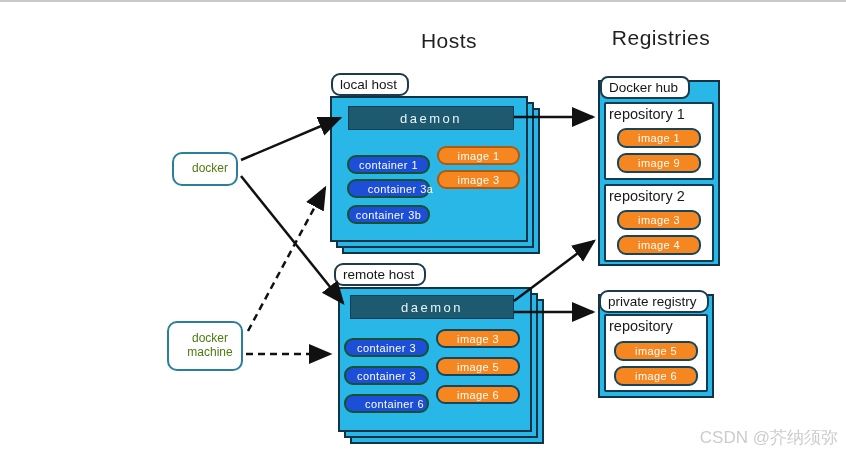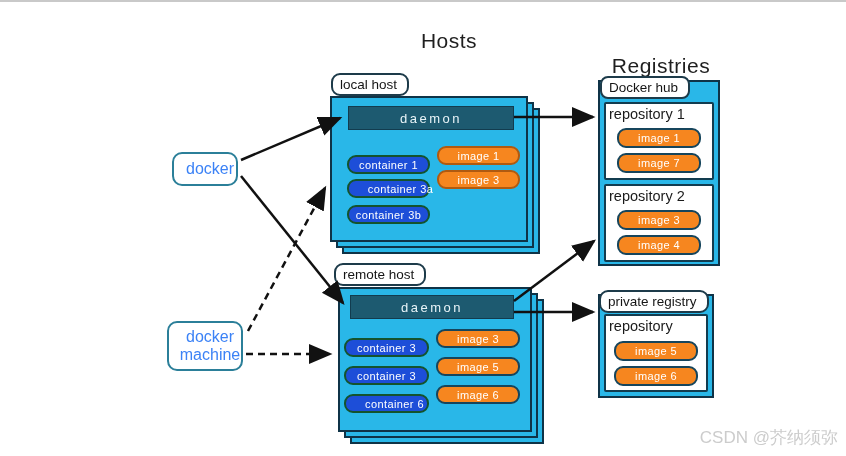--- a/index.html
+++ b/index.html
@@ -26,22 +26,22 @@
     letter-spacing: 0.5px;
   }
   
   .client-box {
     position: absolute;
     background: #ffffff;
     border: 2.5px solid #2b7f99;
     border-radius: 10px;
     display: flex; align-items: center; justify-content: center;
     text-align: center;
-    font-size: 16px;
-    color: #3b82f6;
+    font-size: 12px;
+    color: #4d7c0f;
     line-height: 1.15;
     z-index: 5;
     padding-left: 10px;
   }
   
   .sheet {
     position: absolute;
     background: #29b7e8;
     border: 2px solid #0f3347;
   }
@@ -115,21 +115,21 @@
     z-index: 40;
   }
 </style>
 </head>
 <body>
 
 <div id="canvas">
   <div class="top-edge"></div>
 
   <div class="heading" style="left:399px; top:29px; width:100px;">Hosts</div>
-  <div class="heading" style="left:601px; top:26px; width:120px;margin-top:28px;">Registries</div>
+  <div class="heading" style="left:601px; top:26px; width:120px;">Registries</div>
 
   <div class="client-box" style="left:172px; top:152px; width:66px; height:34px;">docker</div>
   <div class="client-box" style="left:167px; top:321px; width:76px; height:50px;">docker machine</div>
 
   <div class="sheet" style="left:342px; top:108px; width:198px; height:146px;"></div>
   <div class="sheet" style="left:336px; top:102px; width:198px; height:146px;"></div>
   <div class="sheet" style="left:330px; top:96px; width:198px; height:146px; z-index:3;"></div>
   <div class="tag" style="left:331px; top:73px;">local host</div>
   <div class="daemon" style="left:348px; top:106px; width:166px; height:24px;">daemon</div>
   <div class="pill pill-container" style="left:347px; top:146px; width:83px; height:19px;">container 1</div>
@@ -148,21 +148,21 @@
   <div class="pill pill-container" style="left:344px; top:385px; width:85px; height:19px;padding-left:16px;">container 6</div>
   <div class="pill pill-reg" style="left:436px; top:329px; width:84px; height:19px;">image 3</div>
   <div class="pill pill-reg" style="left:436px; top:357px; width:84px; height:19px;">image 5</div>
   <div class="pill pill-reg" style="left:436px; top:385px; width:84px; height:19px;">image 6</div>
 
   <div class="reg-box" style="left:598px; top:80px; width:122px; height:186px;"></div>
   <div class="tag" style="left:600px; top:76px;border-radius:8px;">Docker hub</div>
   <div class="repo-box" style="left:604px; top:102px; width:110px; height:78px;"></div>
   <div class="repo-label" style="left:609px; top:106px;">repository 1</div>
   <div class="pill pill-reg" style="left:617px; top:128px; width:84px; height:20px;">image 1</div>
-  <div class="pill pill-reg" style="left:617px; top:153px; width:84px; height:20px;">image 7</div>
+  <div class="pill pill-reg" style="left:617px; top:153px; width:84px; height:20px;">image 9</div>
   <div class="repo-box" style="left:604px; top:184px; width:110px; height:78px;"></div>
   <div class="repo-label" style="left:609px; top:188px;">repository 2</div>
   <div class="pill pill-reg" style="left:617px; top:210px; width:84px; height:20px;">image 3</div>
   <div class="pill pill-reg" style="left:617px; top:235px; width:84px; height:20px;">image 4</div>
 
   <div class="reg-box" style="left:598px; top:294px; width:116px; height:104px;"></div>
   <div class="tag" style="left:599px; top:290px;">private registry</div>
   <div class="repo-box" style="left:604px; top:314px; width:104px; height:78px;"></div>
   <div class="repo-label" style="left:609px; top:318px;">repository</div>
   <div class="pill pill-reg" style="left:614px; top:341px; width:84px; height:20px;">image 5</div>

